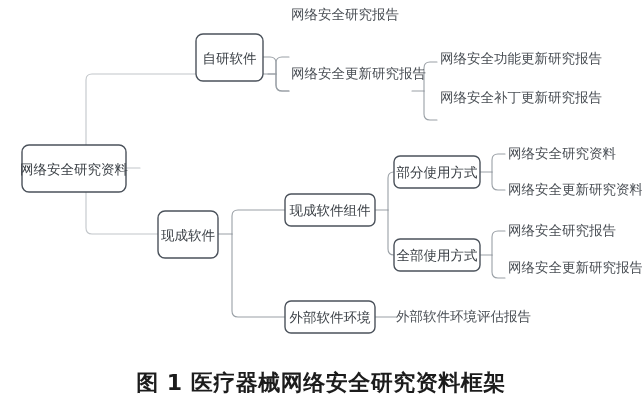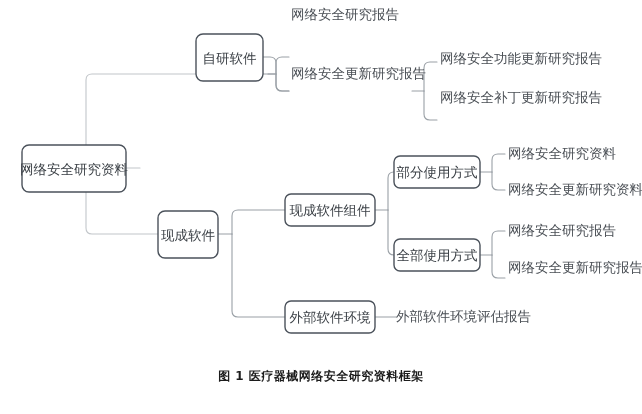--- a/index.html
+++ b/index.html
@@ -55,21 +55,21 @@
     stroke-linecap: round;
     stroke-linejoin: round;
   }
   #caption {
     position: absolute;
     left: 0;
     top: 368px;
     width: 642px;
     text-align: center;
     font-family: "DejaVu Sans", "Liberation Sans", sans-serif;
-    font-size: 12px;
+    font-size: 22px;
     font-weight: bold;
     color: #1c1c1c;
     letter-spacing: 0.5px;
   }
 </style>
 </head>
 <body>
 
 <div id="page">
 

